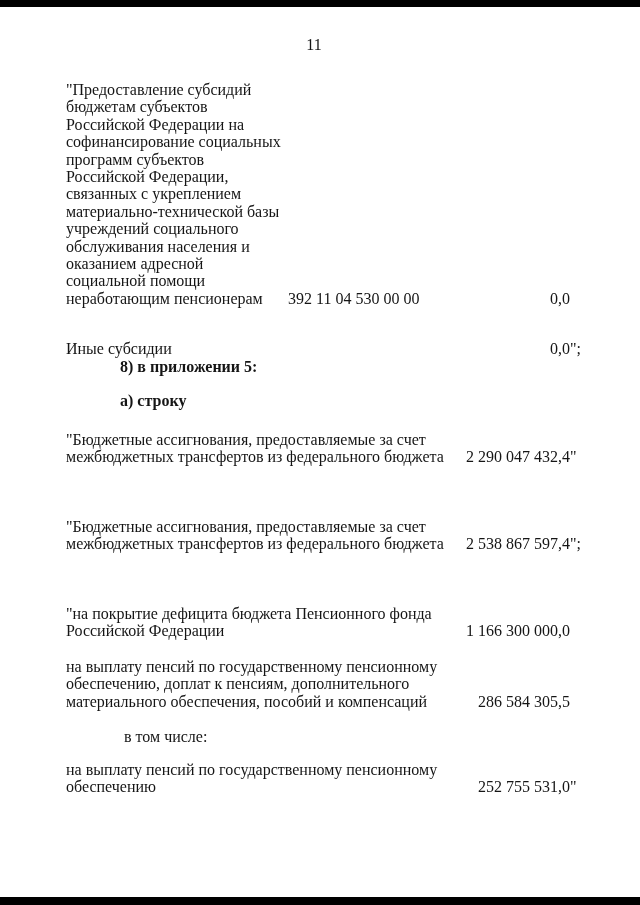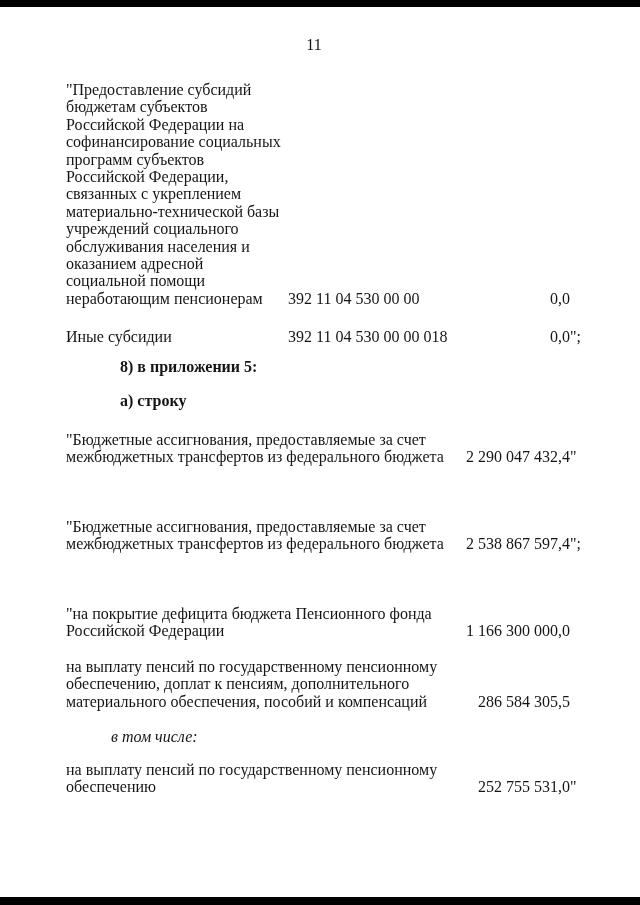--- a/index.html
+++ b/index.html
@@ -55,21 +55,21 @@
     white-space: pre;
     overflow: visible;
   }
   .para {
     position: absolute;
     left: 66px;
     right: 70px;
     white-space: nowrap;
   }
   .para.indent { left: 120px; font-weight: bold; }
-  .para.indent2 { left: 111px; font-style: italic; }
+  .para.indent2 { left: 124px; }
 </style>
 </head>
 <body>
 
 <div class="page">
 
   <div class="scan-bar top"></div>
 
   <div class="page-number">11</div>
 
@@ -84,23 +84,22 @@
 материально-технической базы
 учреждений социального
 обслуживания населения и
 оказанием адресной
 социальной помощи
 неработающим пенсионерам</div>
     <div class="code">392 11 04 530 00 00</div>
     <div class="amount"><span>0,0</span><span class="suffix"></span></div>
   </div>
 
-  <div class="row coded" style="top:328px">
+  <div class="row coded" style="top:340px">
     <div class="label">Иные субсидии</div>
-    <div class="code">392 11 04 530 00 00 018</div>
     <div class="amount"><span>0,0</span><span class="suffix">";</span></div>
   </div>
 
   <div class="para indent" style="top:358px">8) в приложении 5:</div>
 
   <div class="para indent" style="top:392px">а) строку</div>
 
   <div class="row" style="top:431px">
     <div class="label grow">"Бюджетные ассигнования, предоставляемые за счет
 межбюджетных трансфертов из федерального бюджета</div>

